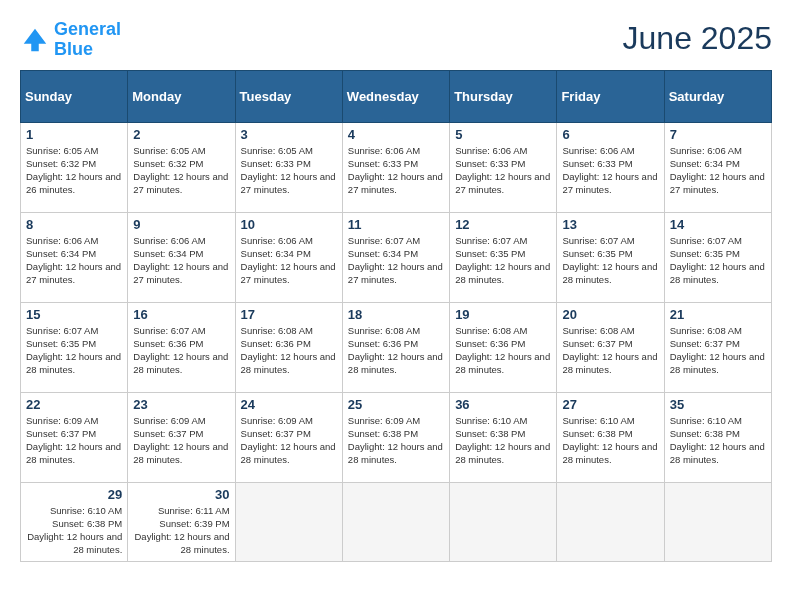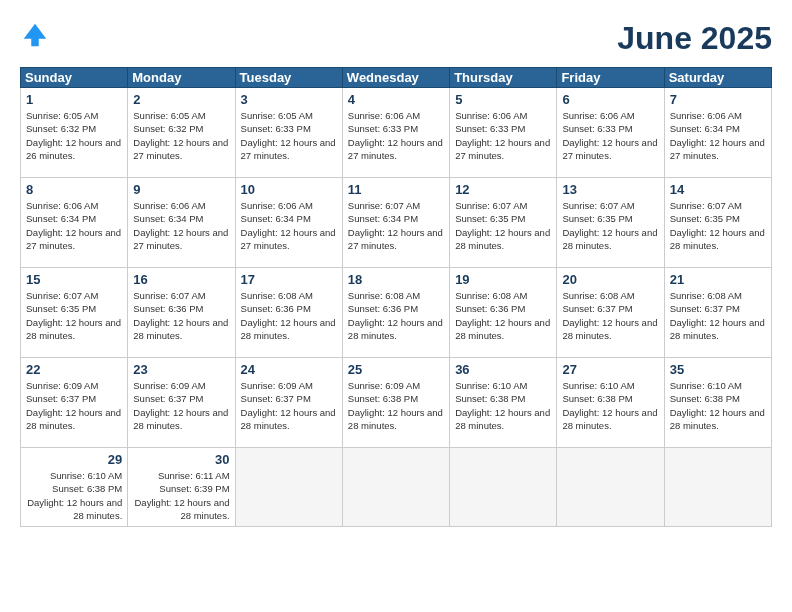--- a/index.html
+++ b/index.html
@@ -32,36 +32,36 @@
     }
     .logo-icon {
       width: 30px;
       height: 30px;
     }
     .title-area {
       text-align: right;
     }
     .month-title {
       font-size: 32px;
-      font-weight: bold;
+      font-weight: normal;
       color: #1a3a5c;
     }
     .location {
       font-size: 14px;
       color: #444;
     }
     .calendar {
       width: 100%;
       border-collapse: collapse;
       font-size: 10.5px;
     }
     .calendar th {
       background: #2a6496;
       color: #fff;
-      padding: 2px 4px;
+      padding: 18px 4px;
       text-align: left;
       font-size: 13px;
       font-weight: bold;
       border: 1px solid #1a4a70;
     }
     .calendar td {
       border: 1px solid #ccc;
       vertical-align: top;
       padding: 4px 5px;
       width: 107px;
@@ -88,20 +88,24 @@
     }
   </style>
 </head>
 <body>
 
 <div class="header-area">
   <div class="logo">
     <svg class="logo-icon" viewBox="0 0 40 40">
       <polygon points="20,5 35,25 25,25 25,35 15,35 15,25 5,25" fill="#2196F3"></polygon>
     </svg>
+    <div class="logo-text">
+      <div><span>General</span></div>
+      <div style="color:#2196F3">Blue</div>
+    </div>
   </div>
   <div class="title-area">
     <div class="month-title">June 2025</div>
   </div>
 </div>
 
 <table class="calendar">
   <thead>
     <tr id="header-row">
         <th>Sunday</th>

